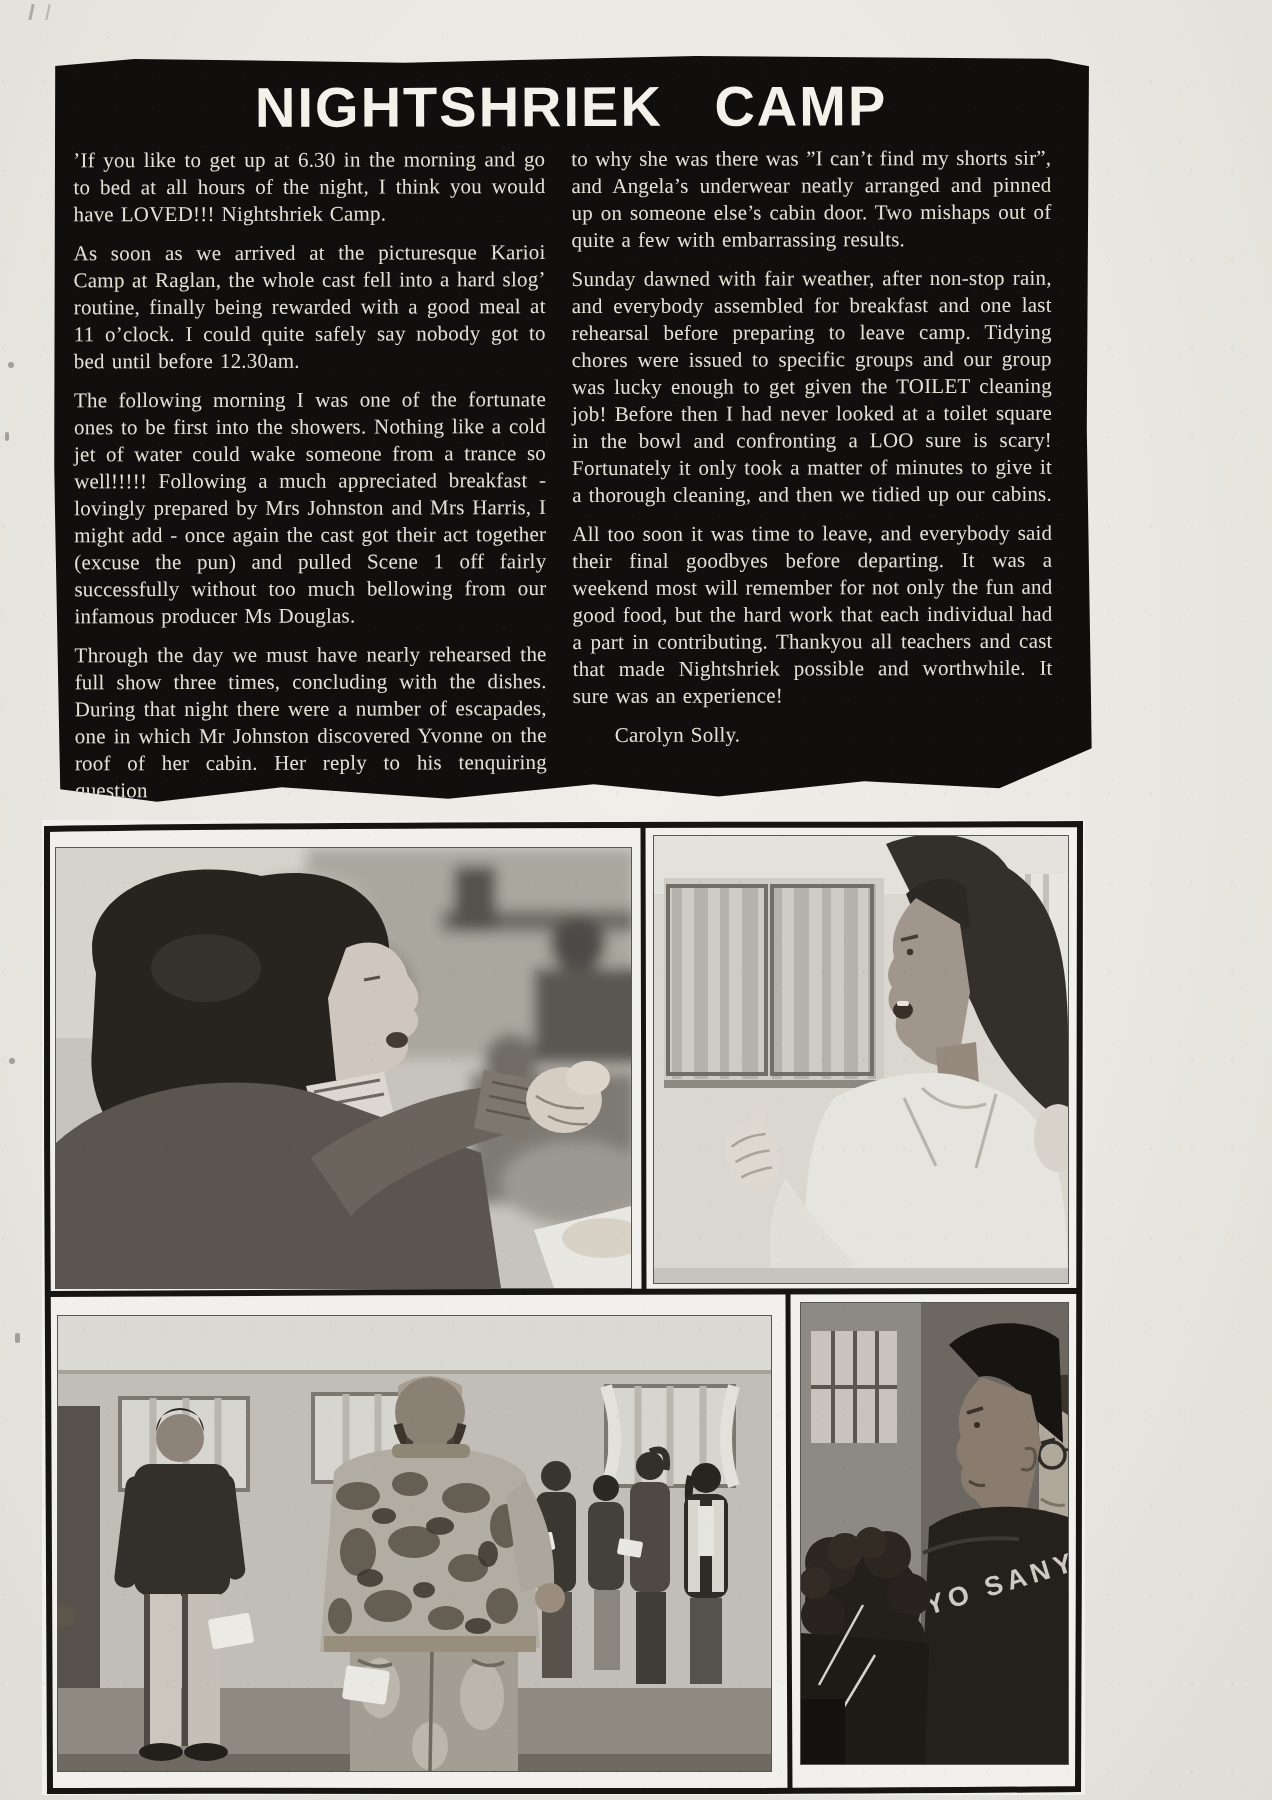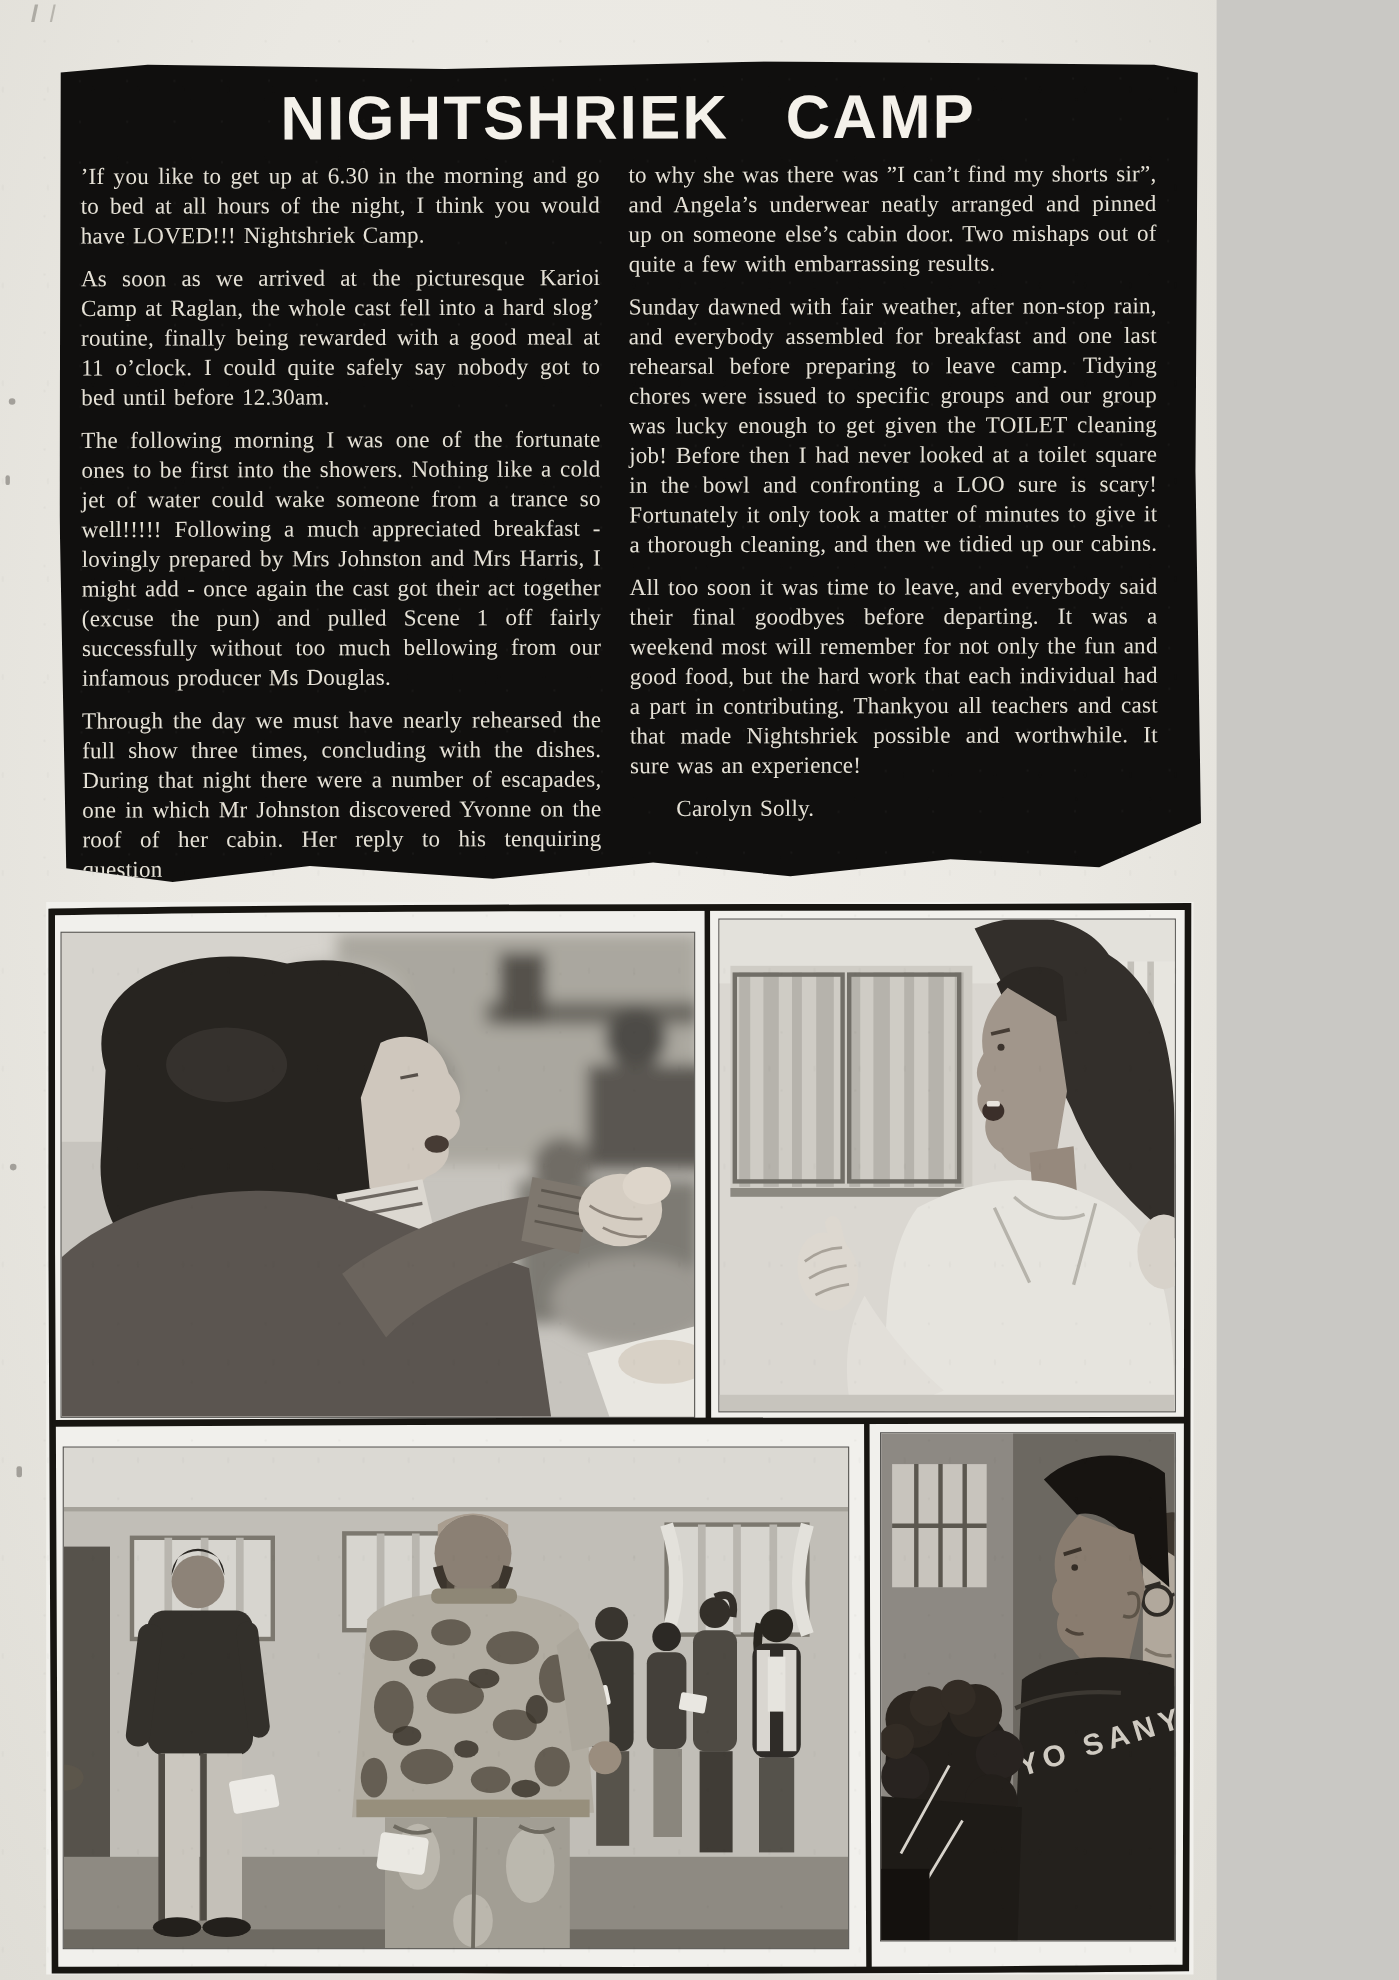--- a/index.html
+++ b/index.html
@@ -1,16 +1,16 @@
 <!DOCTYPE html>
 <html><head>
 <meta charset="utf-8">
 <style>
   html,body { margin:0; padding:0; background:#c9c8c4; }
-  .page { position:relative; width:1106px; height:1800px; overflow:hidden;
+  .page { position:relative; width:1272px; height:1800px; overflow:hidden;
           background: radial-gradient(ellipse at 50% 38%, #f0eee9 0%, #eae8e2 55%, #dfddd6 100%);
           font-family:"Liberation Serif", serif; }
 
   
   .page::after { content:""; position:absolute; inset:0; pointer-events:none; opacity:.5;
           background-image: radial-gradient(rgba(40,38,34,.08) 1px, transparent 1.4px),
                             radial-gradient(rgba(40,38,34,.05) 1px, transparent 1.4px);
           background-size: 67px 53px, 41px 89px; background-position: 7px 11px, 23px 37px; }
 
   

